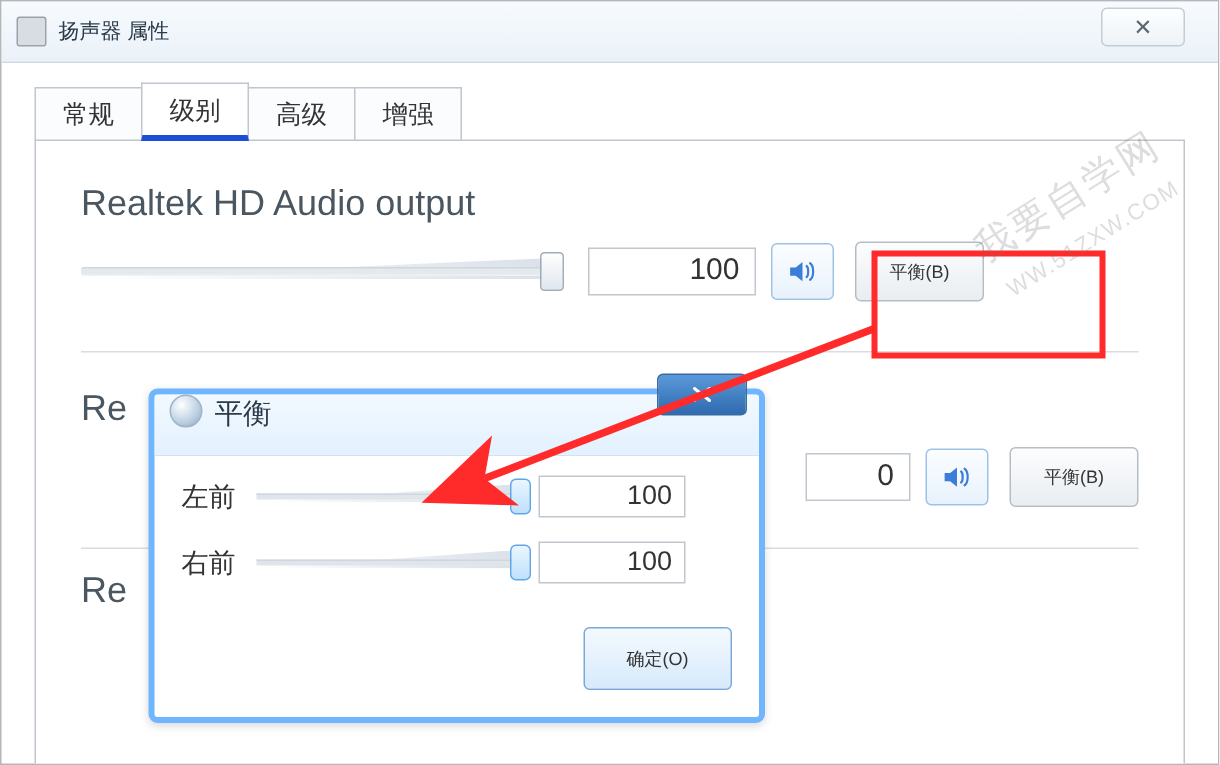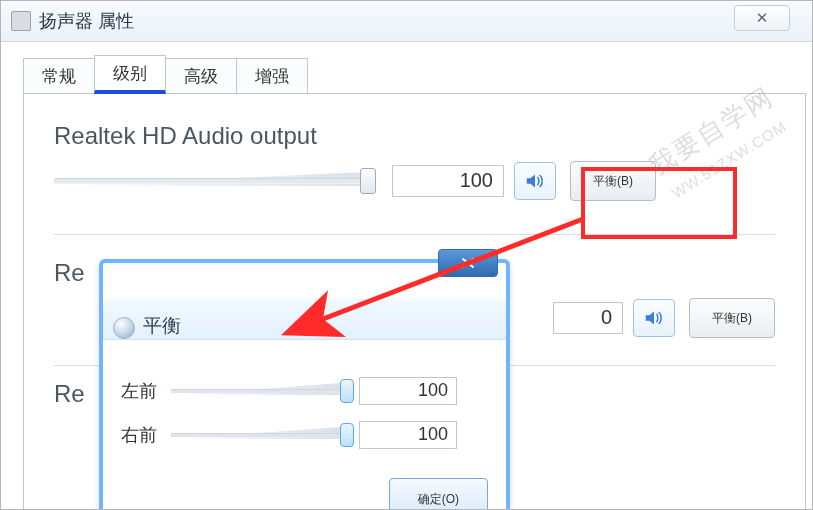--- a/index.html
+++ b/index.html
@@ -1,47 +1,47 @@
 <!DOCTYPE html>
 <html><head>
 <meta charset="utf-8">
 <style>
   html,body{margin:0;padding:0;font-family:"Segoe UI","Microsoft YaHei",Arial,sans-serif;font-size:15px;color:#333;background:#fff;}
   .window{position:relative;width:813px;height:510px;box-sizing:border-box;border:1px solid #b6b6b6;background:#fff;overflow:hidden;}
   
   .titlebar{position:relative;height:40px;background:linear-gradient(#f7fbff,#eaf1f8);border-bottom:1px solid #d0d7df;display:flex;align-items:center;}
   .sysicon{width:18px;height:18px;margin:0 8px 0 10px;background:#d7dde3;border:1px solid #9aa2aa;border-radius:2px;}
-  .title{font-size:18px;color:#2b3a48;}
+  .title{font-size:14px;color:#2b3a48;}
   .closebtn{position:absolute;top:4px;right:22px;width:54px;height:24px;border:1px solid #c4ccd4;border-radius:4px;background:linear-gradient(#fdfefe,#eef3f8);display:flex;align-items:center;justify-content:center;color:#5a6672;font-size:15px;font-family:Arial,sans-serif;}
   
-  .content{position:absolute;top:40px;left:0;right:0;bottom:0;padding:18px 6px 0 22px;}
+  .content{position:absolute;top:40px;left:0;right:0;bottom:0;padding:18px 22px 0 22px;}
   
   .tabs{display:flex;align-items:flex-end;height:34px;}
   .tab{padding:6px 18px 5px;border:1px solid #bfc6cd;background:#fafcfe;margin-right:-1px;font-size:17px;color:#333;position:relative;top:1px;}
   .tab.active{background:#fff;border-bottom:4px solid #1d4ed8;z-index:2;}
   .tabpage{border:1px solid #bfc6cd;background:#fff;padding:28px 30px 30px 30px;min-height:380px;}
   .group-label{font-size:24px;color:#4a5660;margin-bottom:8px;}
   
   .slider-row{display:flex;align-items:center;height:46px;margin-bottom:18px;}
   .slider{position:relative;flex:0 0 auto;height:28px;margin-right:18px;}
   .slider .track{position:absolute;left:0;right:0;top:50%;height:4px;border-top:1px solid #cfd6dd;border-bottom:1px solid #eef2f6;background:#e4e9ee;border-radius:2px;transform:translateY(-50%);}
   .slider .wedge{position:absolute;left:0;right:6px;top:5px;height:14px;background:linear-gradient(to right, rgba(230,236,242,0) 0%, rgba(214,222,230,.9) 100%);clip-path:polygon(0 100%,100% 0,100% 100%);}
   .slider .thumb{position:absolute;top:1px;width:14px;height:24px;background:linear-gradient(#fefefe,#e0e7ee);border:1px solid #9facb9;border-radius:3px;transform:translateX(-50%);}
   .valbox{width:112px;height:32px;border:1px solid #c0c7ce;background:#fff;text-align:right;padding:3px 10px 0 0;font-size:20px;color:#333;box-sizing:border-box;margin-right:10px;}
   .iconbtn{width:40px;height:36px;border:1px solid #9ec1e8;border-radius:4px;background:linear-gradient(#fbfdff,#e8f2fc);display:flex;align-items:center;justify-content:center;margin-right:14px;}
   .btn{height:38px;border:1px solid #b5bdc5;border-radius:4px;background:linear-gradient(#fcfdfe,#e9edf1);display:flex;align-items:center;justify-content:center;font-size:12px;color:#333;padding:0 22px;}
   .btn.blue{border:1px solid #79a8da;background:linear-gradient(#f4faff,#d7e9fb);}
   .divider{height:1px;background:#d7dde3;margin:30px 0 24px 0;}
   
   .popup{position:absolute;left:98px;top:258px;width:403px;border:4px solid #6fb6ff;border-radius:6px;background:#fff;box-shadow:0 2px 6px rgba(0,0,0,.15);}
-  .popup-title{height:40px;background:linear-gradient(#f2f9ff,#e3f1ff);border-bottom:1px solid #cfe3f6;display:flex;align-items:flex-end;border-radius:4px 4px 0 0;margin-top:36px;}
+  .popup-title{height:40px;background:linear-gradient(#f2f9ff,#e3f1ff);border-bottom:1px solid #cfe3f6;display:flex;align-items:flex-start;border-radius:4px 4px 0 0;}
   .popup-title .pic{width:20px;height:20px;margin:0 8px 0 10px;border-radius:50%;background:radial-gradient(circle at 35% 30%,#fff 0%,#bcd0e2 60%,#8ca6be 100%);border:1px solid #9fb4c8;}
   .popup-title .txt{font-size:19px;color:#2b3a48;}
   .popup-close{position:absolute;right:8px;top:-14px;width:58px;height:26px;border:1px solid #3a6aa0;border-radius:4px;background:linear-gradient(#5a99d9,#2e6bb0);display:flex;align-items:center;justify-content:center;}
-  .popup-body{padding:32px 18px 18px 18px;}
+  .popup-body{padding:8px 18px 18px 18px;}
   .bal-row{display:flex;align-items:center;height:38px;margin-bottom:6px;}
   .bal-label{width:50px;font-size:18px;color:#333;}
   .bal-slider{position:relative;width:176px;height:28px;margin-right:12px;}
   .bal-slider .track{position:absolute;left:0;right:0;top:50%;height:3px;background:#dfe5eb;border-top:1px solid #cfd6dd;transform:translateY(-50%);}
   .bal-slider .wedge{position:absolute;left:0;right:6px;top:6px;height:12px;background:linear-gradient(to right, rgba(230,236,242,0) 0%, rgba(214,222,230,.9) 100%);clip-path:polygon(0 100%,100% 0,100% 100%);}
   .bal-slider .thumb{position:absolute;top:2px;width:12px;height:22px;border:1px solid #5fa6e8;border-radius:4px;background:linear-gradient(#eaf6ff,#bfe0fb);transform:translateX(-50%);left:100%;}
   .bal-val{width:98px;height:28px;border:1px solid #c0c7ce;background:#fff;text-align:right;padding:2px 8px 0 0;font-size:18px;box-sizing:border-box;}
   .popup-foot{display:flex;justify-content:flex-end;padding-top:18px;}
   .popup-foot .btn{padding:0 28px;height:40px;}
   

